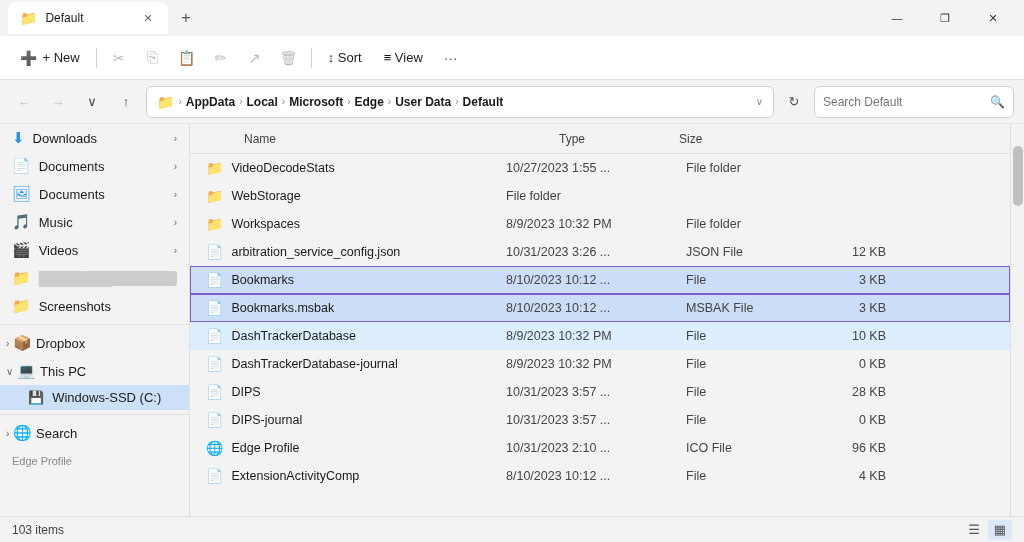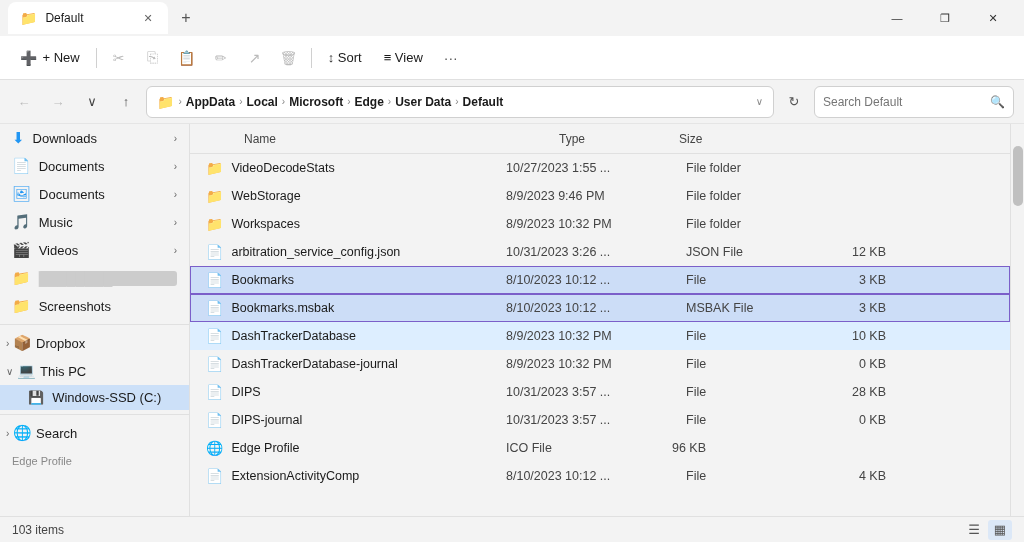--- a/index.html
+++ b/index.html
@@ -540,21 +540,20 @@
         <span class="file-date">10/27/2023 1:55 ...</span>
         <span class="file-type">File folder</span>
         <span class="file-size"></span>
       </div>
 
       <div class="file-row">
         <div class="file-name">
           <span class="file-icon" style="color:#FFC107;">📁</span>
           <span>WebStorage</span>
         </div>
-        <span class="file-date">8/9/2023 9:46 PM</span>
         <span class="file-type">File folder</span>
         <span class="file-size"></span>
       </div>
 
       <div class="file-row">
         <div class="file-name">
           <span class="file-icon" style="color:#FFC107;">📁</span>
           <span>Workspaces</span>
         </div>
         <span class="file-date">8/9/2023 10:32 PM</span>
@@ -630,20 +629,21 @@
         <span class="file-date">10/31/2023 3:57 ...</span>
         <span class="file-type">File</span>
         <span class="file-size">0 KB</span>
       </div>
 
       <div class="file-row">
         <div class="file-name">
           <span class="file-icon" style="color:#1565C0;">🌐</span>
           <span>Edge Profile</span>
         </div>
+        <span class="file-date">10/31/2023 2:10 ...</span>
         <span class="file-type">ICO File</span>
         <span class="file-size">96 KB</span>
       </div>
 
       <div class="file-row">
         <div class="file-name">
           <span class="file-icon">📄</span>
           <span>ExtensionActivityComp</span>
         </div>
         <span class="file-date">8/10/2023 10:12 ...</span>

